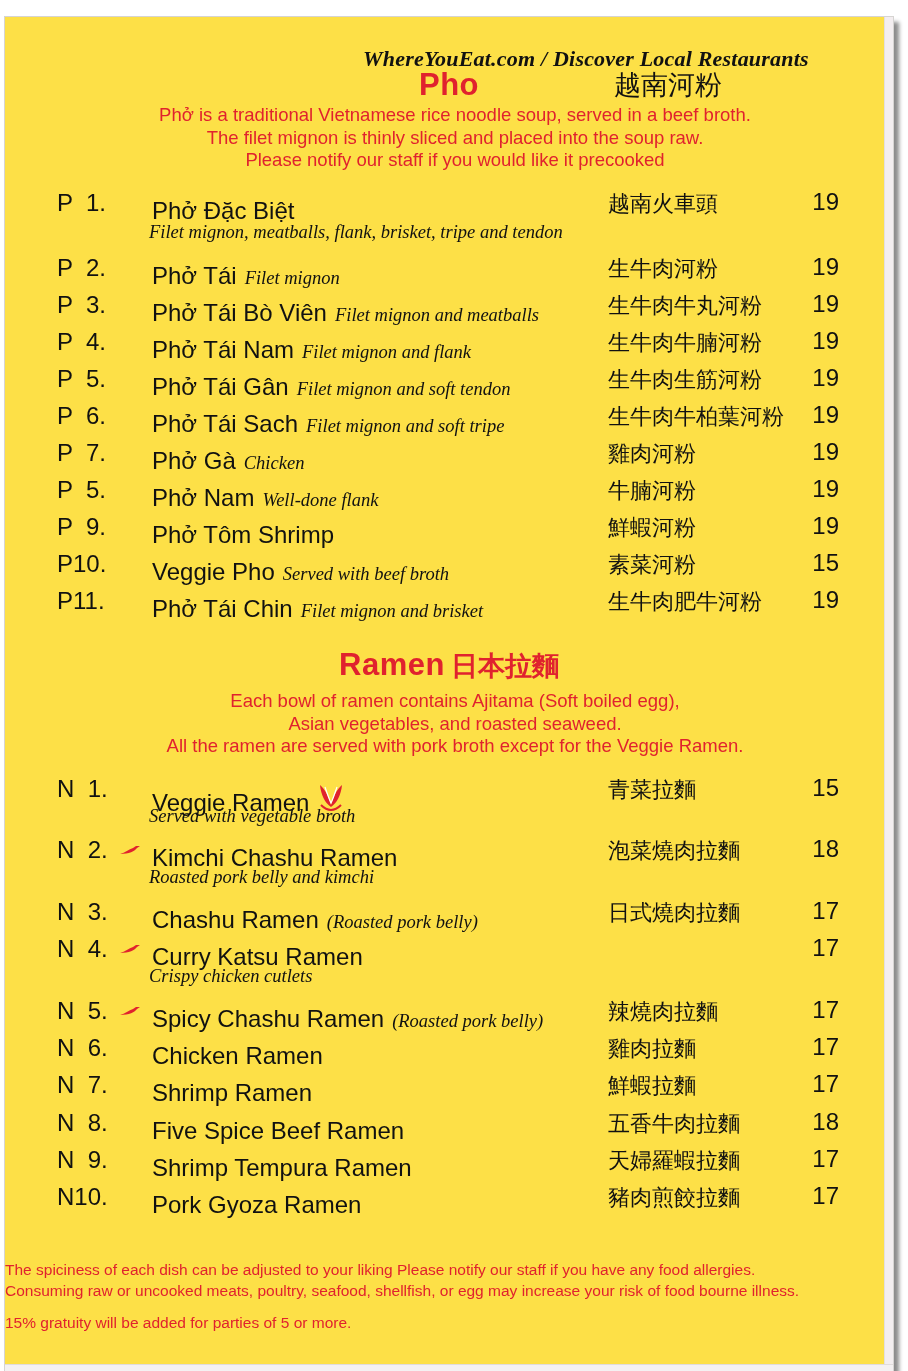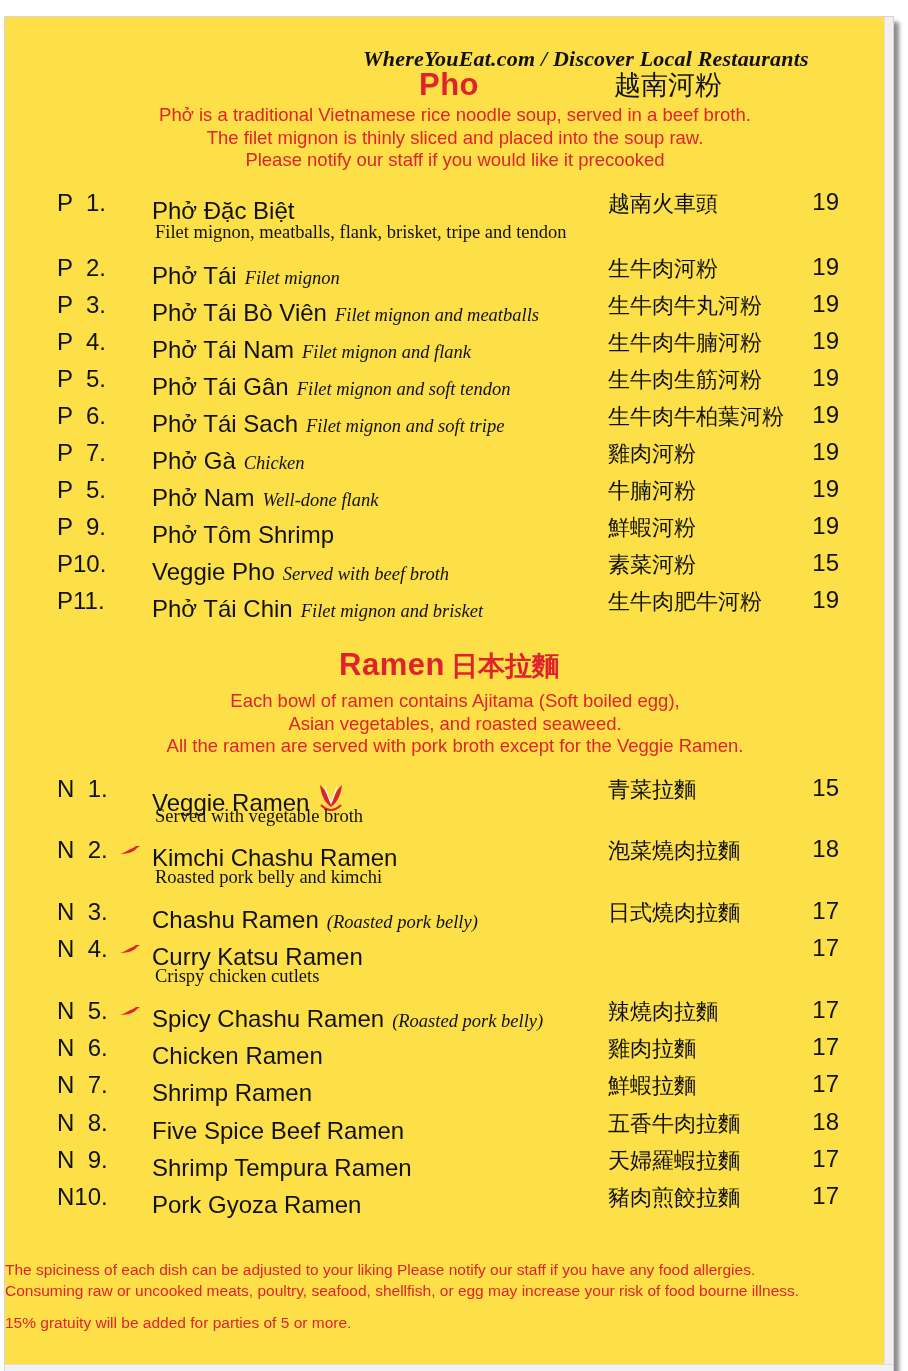--- a/index.html
+++ b/index.html
@@ -47,22 +47,22 @@
     position: absolute; left: 114px; top: 9px; width: 22px; height: 10px;
   }
   .name {
     position: absolute; left: 147px; top: 8px; font-size: 24px; color: #111; white-space: nowrap;
   }
   .name .desc {
     font-family: "Liberation Serif", "DejaVu Serif", serif; font-style: italic;
     font-size: 18.5px; margin-left: 8px;
   }
   .sub {
-    position: absolute; left: 150px; top: 31px;
-    font-family: "Liberation Serif", "DejaVu Serif", serif; 
+    position: absolute; left: 144px; top: 31px;
+    font-family: "Liberation Serif", "DejaVu Serif", serif; font-style: italic;
     font-size: 18.5px; color: #111; white-space: nowrap;
   }
   .zh {
     position: absolute; left: 603px; top: 0; font-size: 22px; color: #111; white-space: nowrap; font-weight: bold;
   }
   .row .zh { font-weight: normal; }
   .price {
     position: absolute; right: 54px; top: -1px; font-size: 24px; color: #111;
   }
   .veg-icon { display: inline-block; vertical-align: -4px; margin-left: 8px; width: 28px; height: 32px; }

